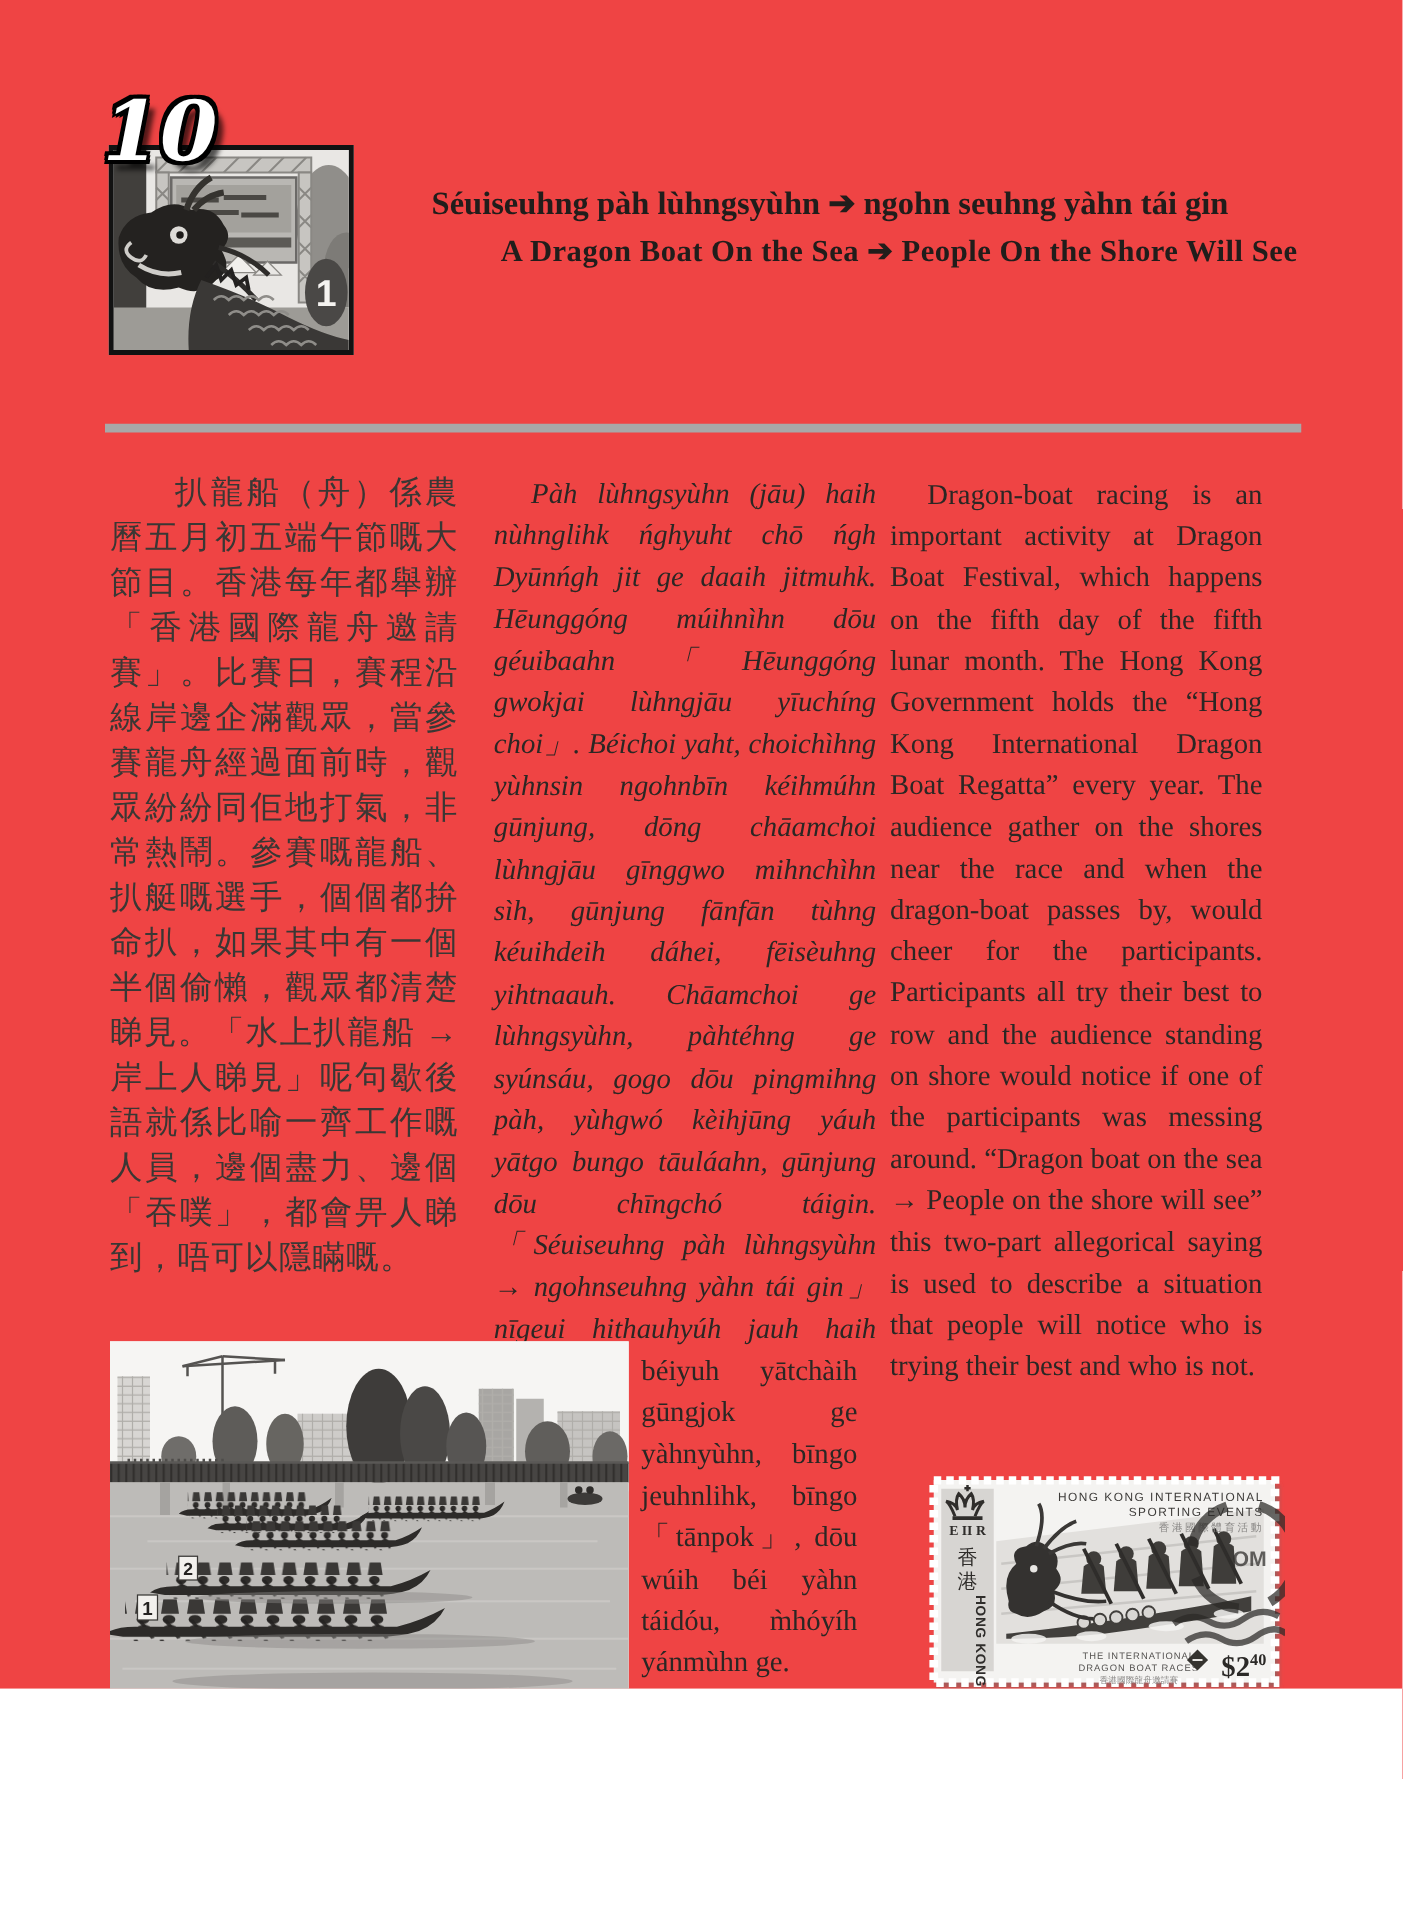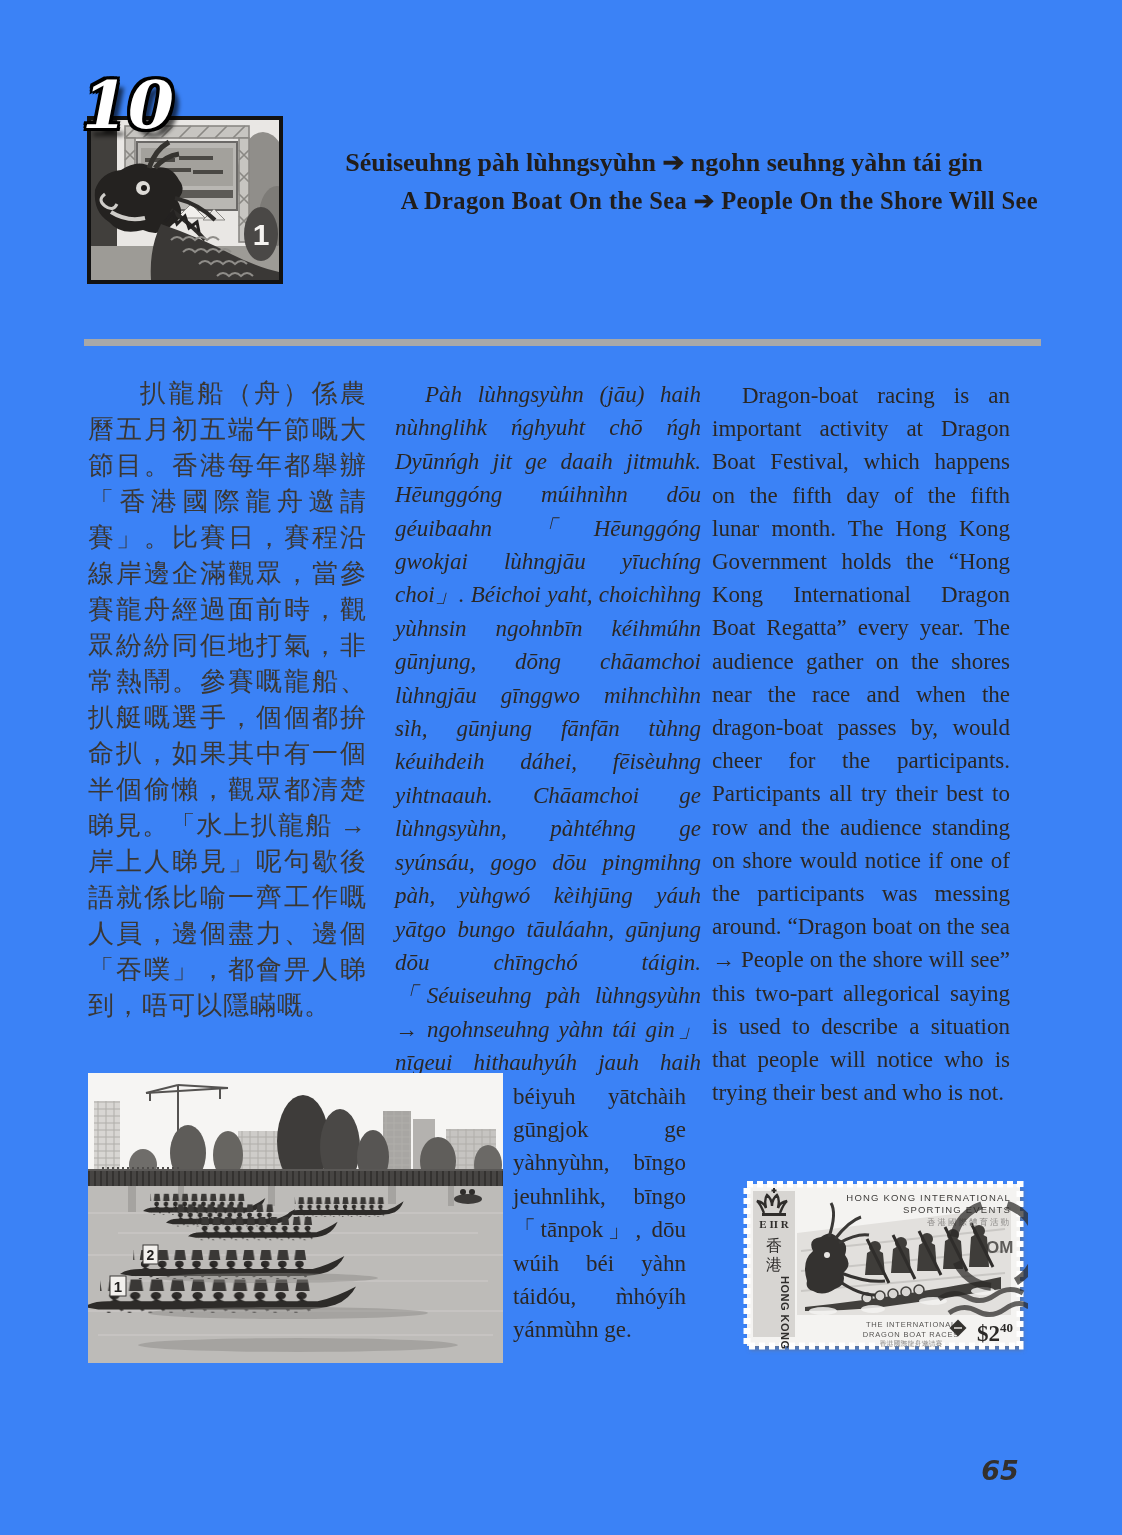--- a/index.html
+++ b/index.html
@@ -1,16 +1,16 @@
 <!DOCTYPE html>
 <html><head>
 <meta charset="utf-8">
 <style>
   html,body{margin:0;padding:0;background:#ffffff;}
-  .page{position:relative;width:1122px;height:1535px;background:#3b82f6;overflow:hidden;
+  .page{position:relative;width:1122px;height:1351px;background:#ef4444;overflow:hidden;
         font-family:"Liberation Serif","DejaVu Serif",serif;color:#262220;}
 
   
   .unit-badge{position:absolute;left:82px;top:72px;z-index:3;
     font-family:"DejaVu Serif",serif;font-style:italic;font-weight:bold;font-size:66px;line-height:1;
     color:#ffffff;
     text-shadow:-3px -3px 0 #000,3px -3px 0 #000,-3px 3px 0 #000,3px 3px 0 #000,
                 -3px 0 0 #000,3px 0 0 #000,0 -3px 0 #000,0 3px 0 #000,7px 8px 4px rgba(0,0,0,.65);}
   .header-photo{position:absolute;left:87px;top:116px;width:188px;height:160px;
     border:4px solid #121212;background:#e9e7e4;z-index:1;}

